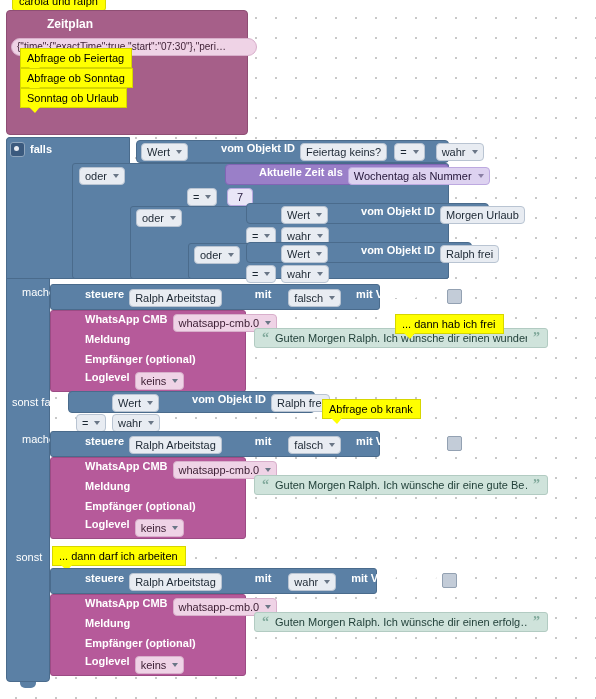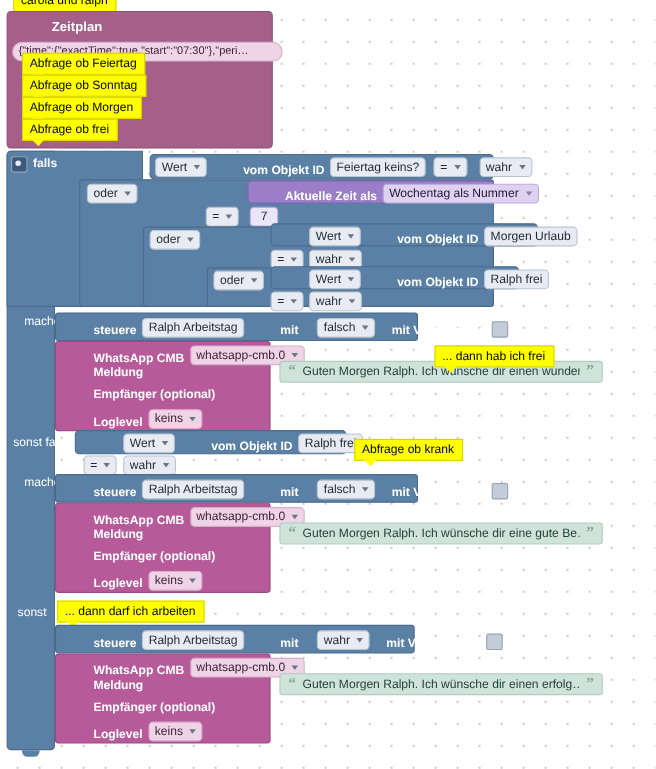--- a/index.html
+++ b/index.html
@@ -109,21 +109,21 @@
   }
 
   
   .clabel{
     position:absolute;
     color:#ffffff;
     font-size:11px;
     font-family:"Liberation Sans", sans-serif;
     white-space:nowrap;
   }
-  .row { position:absolute; display:flex; align-items:flex-end; gap:5px; }
+  .row { position:absolute; display:flex; align-items:flex-start; gap:5px; }
 </style>
 </head>
 <body>
 
 <div id="workspace">
 
   <div class="note" style="left:12px; top:-9px; border-radius:3px;">
     <span>carola und ralph</span>
   </div>
 
@@ -132,24 +132,21 @@
     <div class="field pinkf" style="position:absolute; left:4px; top:27px; width:234px; overflow:hidden; font-size:10px; border-radius:9px;">{"time":{"exactTime":true,"start":"07:30"},"peri…</div>
   </div>
 
   <div class="note" style="left:20px; top:48px;">
     <span>Abfrage ob Feiertag</span>
   </div>
   <div class="note" style="left:20px; top:68px;">
     <span>Abfrage ob Sonntag</span>
   </div>
   <div class="note" style="left:20px; top:88px;">
-    <span>Abfrage ob Morgen</span>
-  </div>
-  <div class="note" style="left:20px; top:108px;">
-    <span>Abfrage ob frei</span>
+    <span>Sonntag ob Urlaub</span>
   </div>
 
   <div class="blk logic" style="left:6px; top:137px; width:44px; height:545px; border-radius:4px 0 4px 4px;"></div>
 
   <div class="blk logic" style="left:6px; top:137px; width:124px; height:142px; border-radius:4px 0 0 0;"></div>
 
   <div style="position:absolute; left:10px; top:142px; width:13px; height:13px; border-radius:3px; background:#3b5a7e; border:1px solid #8fa6bd;">
     <div style="position:absolute; left:3px; top:3px; width:5px; height:5px; border-radius:50%; background:#e8ecf2;"></div>
   </div>
   <div class="clabel" style="left:30px; top:143px; font-weight:bold;">falls</div>

